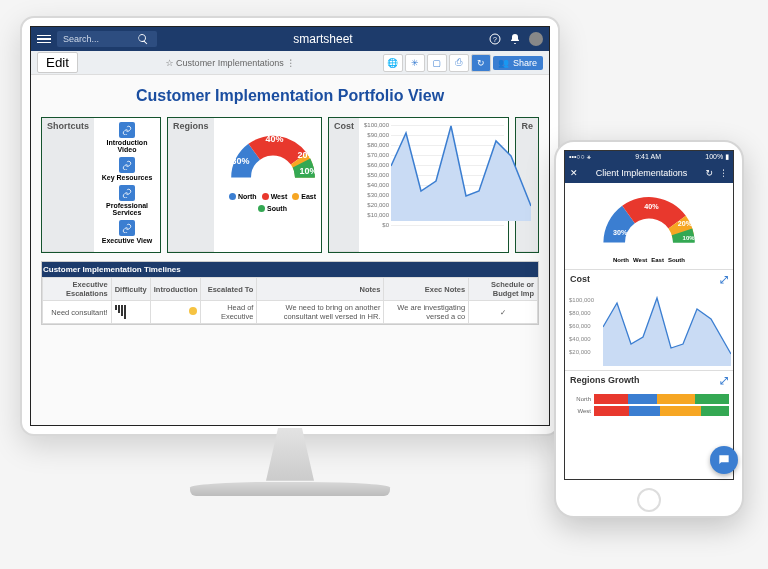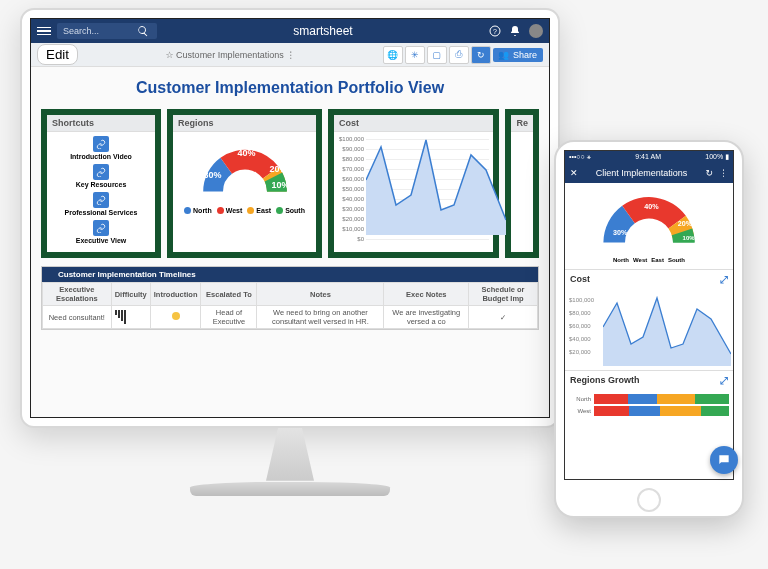--- a/index.html
+++ b/index.html
@@ -1,45 +1,45 @@
 <!DOCTYPE html>
 <html><head>
 <meta charset="utf-8">
 <style>
 *{box-sizing:border-box;margin:0;padding:0;font-family:-apple-system,BlinkMacSystemFont,"Segoe UI",sans-serif}
 body{background:#f5f5f5;width:768px;height:569px;overflow:hidden;position:relative}
 
-.monitor{position:absolute;left:20px;top:8px;width:540px;height:420px;background:#fff;border-radius:14px;border:2px solid #d8d8d8;padding:8px;box-shadow:0 10px 30px rgba(0,0,0,.15)}
+.monitor{position:absolute;left:20px;top:16px;width:540px;height:420px;background:#fff;border-radius:14px;border:2px solid #d8d8d8;padding:8px;box-shadow:0 10px 30px rgba(0,0,0,.15)}
 .stand{position:absolute;left:250px;top:428px;width:80px;height:60px;background:linear-gradient(#e3e3e3,#c8c8c8);clip-path:polygon(35% 0,65% 0,80% 88%,20% 88%)}
 .base{position:absolute;left:190px;top:482px;width:200px;height:14px;background:linear-gradient(#d8d8d8,#bcbcbc);border-radius:40% 40% 6px 6px}
 .screen{width:100%;height:100%;background:#fff;border:1px solid #222;overflow:hidden;display:flex;flex-direction:column}
 
 .topbar{background:#1d3b6b;height:24px;display:flex;align-items:center;padding:0 6px;gap:6px;color:#fff;font-size:10px}
 .hamburger{width:14px;height:14px;display:flex;flex-direction:column;justify-content:center;gap:2px}
 .hamburger span{height:1.5px;background:#fff}
 .search-wrap{display:flex;align-items:center;background:#2d4d80;padding:2px 6px;border-radius:2px;gap:4px;width:100px}
 .search-wrap input{background:none;border:none;color:#fff;font-size:9px;width:70px;outline:none}
 .search-wrap input::placeholder{color:#cfd9e8}
 .brand{flex:1;text-align:center;font-size:12px;font-weight:300}
 .topicons{display:flex;gap:8px;align-items:center}
 .ticon{width:12px;height:12px;fill:#fff}
 .avatar{width:14px;height:14px;border-radius:50%;background:#888}
 
 .secbar{background:#eceff2;height:24px;display:flex;align-items:center;padding:0 6px;gap:6px;font-size:9px;color:#555;border-bottom:1px solid #ddd}
-.editbtn{background:#fff;border:1px solid #ccc;padding:2px 8px;border-radius:8px}
+.editbtn{background:#fff;border:1px solid #ccc;padding:2px 8px;border-radius:2px}
 .sheettitle{flex:1;text-align:center;color:#666}
 .secicons{display:flex;gap:2px;align-items:center}
 .sbtn{width:20px;height:18px;display:flex;align-items:center;justify-content:center;border:1px solid #d0d0d0;background:#fff;border-radius:2px;color:#3b7ed1}
 .sbtn.blue{background:#3b7ed1;color:#fff}
 .sharebtn{background:#3b7ed1;color:#fff;padding:2px 6px;border-radius:2px;font-size:9px;display:flex;gap:3px;align-items:center}
 
 .main{flex:1;background:#fafafa;overflow:hidden;padding:4px 10px}
 .pagetitle{text-align:center;font-size:16px;font-weight:700;color:#1b4ea0;padding:8px 0 12px}
 .row{display:flex;gap:6px}
-.panel{background:#fff;border:6px solid #14532d;flex:1;display:flex;flex-direction:column}
+.panel{background:#fff;border:1px solid #14532d;flex:1;display:flex;flex-direction:row}
 .phead{background:#e8eaec;font-size:9px;font-weight:700;color:#555;padding:3px 5px;border-bottom:1px solid #ddd}
 .pbody{flex:1;padding:4px}
 
 .shortcuts{width:120px;flex:0 0 120px}
 .sc-item{display:flex;flex-direction:column;align-items:center;gap:1px;margin-bottom:4px}
 .sc-ico{width:16px;height:16px;background:#3b7ed1;border-radius:2px;display:flex;align-items:center;justify-content:center}
 .sc-ico svg{width:10px;height:10px;fill:#fff}
 .sc-label{font-size:7px;font-weight:700;text-align:center}
 
 .regions{width:155px;flex:0 0 155px}
@@ -51,23 +51,23 @@
 .legend span{display:flex;align-items:center;gap:2px}
 .dot{width:7px;height:7px;border-radius:50%}
 
 .cost .pbody{padding:2px 4px}
 .axis-row{display:flex;align-items:center;font-size:6px;color:#777;height:10px}
 .axis-row span{width:28px;text-align:right;padding-right:2px}
 .axis-row .grid{flex:1;height:1px;background:#eee}
 .costsvg{position:absolute;width:140px;height:100px;left:32px;top:3px}
 
 .tablewrap{margin-top:8px;border:1px solid #ccc;background:#fff}
-.tabletitle{background:#1d3b6b;color:#fff;font-size:8px;font-weight:700;padding:3px 16px}
+.tabletitle{background:#1d3b6b;color:#fff;font-size:8px;font-weight:700;padding:3px 1px}
 table{width:100%;border-collapse:collapse;font-size:7.5px}
-th,td{border:1px solid #ddd;padding:2px 3px;text-align:center;color:#555}
+th,td{border:1px solid #ddd;padding:2px 3px;text-align:right;color:#555}
 th{background:#f0f1f3;font-weight:700}
 .diffbars{display:flex;gap:1px}
 .diffbars span{width:2px;background:#333}
 .ydot{width:8px;height:8px;border-radius:50%;background:#f6c342;display:inline-block}
 
 .phone{position:absolute;right:24px;top:140px;width:190px;height:378px;background:#fff;border-radius:20px;border:2px solid #d5d5d5;padding:8px 8px 14px;box-shadow:0 10px 30px rgba(0,0,0,.2)}
 .homebtn{position:absolute;bottom:4px;left:50%;transform:translateX(-50%);width:24px;height:24px;border:2px solid #ddd;border-radius:50%}
 .pscreen{width:100%;height:330px;border:1px solid #333;background:#fff;display:flex;flex-direction:column;overflow:hidden}
 .pstatus{background:#1d3b6b;color:#fff;font-size:7px;display:flex;justify-content:space-between;padding:2px 4px}
 .phead2{background:#1d3b6b;color:#fff;font-size:9px;padding:5px;display:flex;align-items:center;justify-content:space-between}

